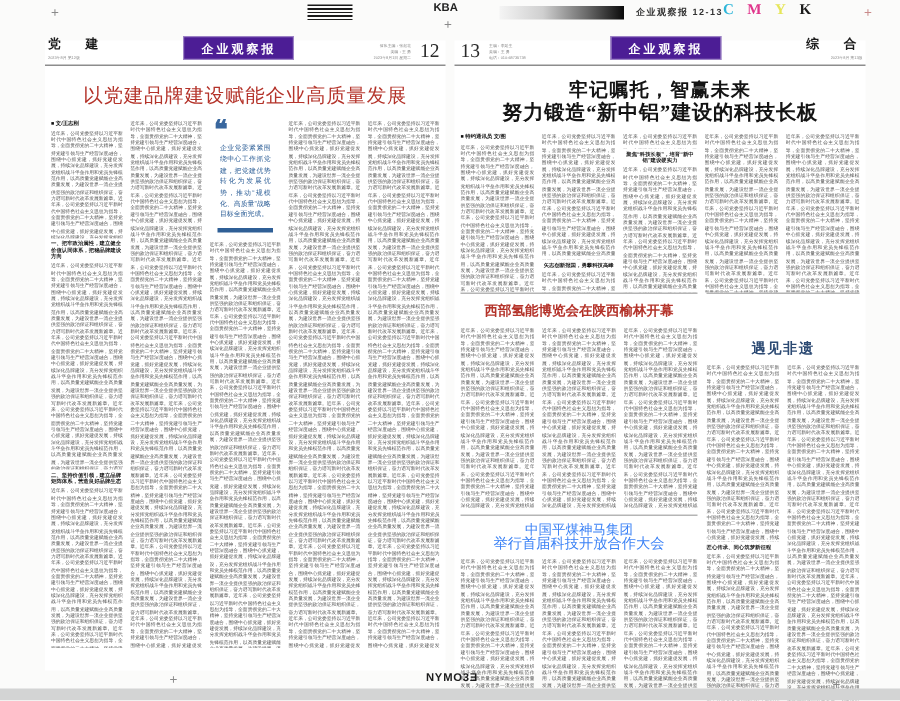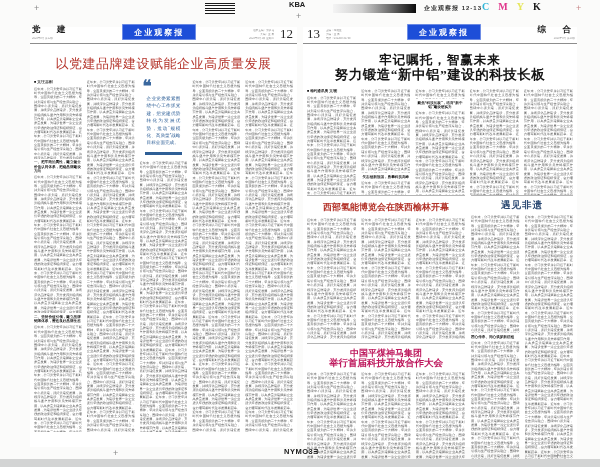--- a/index.html
+++ b/index.html
@@ -13,21 +13,21 @@
     background:linear-gradient(to right,#f4f4f4,#cfcfcf 35%,#6a6a6a 70%,#0a0a0a);}
   .toplabel{position:absolute;left:424px;top:4px;font-size:6px;color:#333;letter-spacing:1px;font-weight:bold;}
   .cmyk{position:absolute;left:482px;top:1px;font-family:"Liberation Serif",serif;font-size:10px;font-weight:bold;display:flex;gap:9px;}
   .page{position:absolute;top:27px;height:420px;background:#fff;}
   .pageL{left:30px;width:267px;}
   .pageR{left:303px;width:274px;}
   .hdr{display:flex;align-items:flex-end;justify-content:space-between;border-bottom:1.2px solid #8d8d8d;padding:1px 2px 3px 2px;height:17px;box-sizing:border-box;}
   .secwrap{display:flex;flex-direction:column;gap:1px;}
   .sectitle{font-family:"Liberation Serif",serif;font-weight:bold;font-size:8.5px;letter-spacing:4px;color:#1c1c1c;white-space:nowrap;}
   .tiny{font-size:2.6px;line-height:3.2px;color:#8a8a8a;white-space:nowrap;overflow:hidden;}
-  .badge{background:#1d4ed8;color:#fff;font-family:"Liberation Serif",serif;font-weight:bold;font-size:8px;letter-spacing:2px;padding:2.5px 12px;box-shadow:inset 0 0 0 .8px rgba(255,255,255,.45);white-space:nowrap;}
+  .badge{background:#4c1d95;color:#fff;font-family:"Liberation Serif",serif;font-weight:bold;font-size:8px;letter-spacing:2px;padding:2.5px 12px;box-shadow:inset 0 0 0 .8px rgba(255,255,255,.45);white-space:nowrap;}
   .metawrap{display:flex;align-items:flex-end;gap:4px;}
   .metacol{display:flex;flex-direction:column;gap:.5px;text-align:right;}
   .metacol.l{text-align:left;}
   .pageno{font-family:"Liberation Serif",serif;font-size:13px;line-height:12px;color:#2a2a2a;padding:0 2px;}
   .headlineL{margin:11px 4px 7px;text-align:center;font-family:"Liberation Serif",serif;font-weight:normal;font-size:13px;letter-spacing:.5px;color:#b4332a;white-space:nowrap;}
   .cols{display:flex;gap:5px;padding:0 4px;box-sizing:border-box;}
   .col{flex:1;display:flex;flex-direction:column;gap:1.5px;min-width:0;}
   .greek{font-size:3.2px;line-height:4.35px;color:#4f4f4f;text-align:justify;word-break:break-all;overflow:hidden;}
   .byline{font-size:3.6px;line-height:5px;font-weight:bold;color:#111;white-space:nowrap;overflow:hidden;}
   .subhead{font-size:3.6px;line-height:4.6px;font-weight:bold;color:#1a1a1a;word-break:break-all;overflow:hidden;}
@@ -39,25 +39,25 @@
   .leadhead{margin-top:9px;text-align:center;font-family:"Liberation Serif",serif;font-weight:bold;color:#141414;}
   .leadhead .l1{font-size:12.5px;line-height:14px;letter-spacing:1px;white-space:nowrap;}
   .leadhead .l2{font-size:13.5px;line-height:16px;letter-spacing:.5px;white-space:nowrap;}
   .leadcols{margin-top:6px;height:106px;}
   .rule{border-top:.8px solid #b5b5b5;margin:0 4px;}
   .lower{display:flex;gap:6px;padding:0 4px;height:236px;box-sizing:border-box;}
   .lowerL{flex:0 0 158px;display:flex;flex-direction:column;min-width:0;}
   .lowerR{flex:1;display:flex;flex-direction:column;min-width:0;}
   .expohead{text-align:center;font-family:"Liberation Serif",serif;font-weight:bold;font-size:9px;color:#b4332a;margin:5px 0 4px;white-space:nowrap;}
   .cols.inner{padding:0;}
-  .pmhead{text-align:center;font-family:"Liberation Serif",serif;font-weight:bold;color:#be185d;margin-top:4px;}
+  .pmhead{text-align:center;font-family:"Liberation Serif",serif;font-weight:normal;color:#3b82f6;margin-top:4px;}
   .pmhead .l1{font-size:9px;line-height:10px;}
   .pmhead .l2{font-size:9.5px;line-height:11px;}
   .herhead{text-align:center;font-family:"Liberation Serif",serif;font-weight:bold;color:#2c4a73;margin:4px 0 2px;}
-  .herhead .l1{font-size:9.5px;line-height:11px;letter-spacing:1px;}
+  .herhead .l1{font-size:9.5px;line-height:11px;letter-spacing:1px;margin-top:28px;}
   .herhead .l2{font-size:10px;line-height:12px;}
   .bottomcode{position:absolute;left:284px;top:447px;font-size:7.5px;font-weight:bold;color:#1c1c1c;letter-spacing:.5px;}
   .bottomstrip{position:absolute;left:0;top:459px;width:600px;height:8px;background:#d3d4d4;}
 </style>
 </head>
 <body>
 
 <div class="canvas">
 
   <span class="mark" style="left:34px;top:4px;">+</span>

